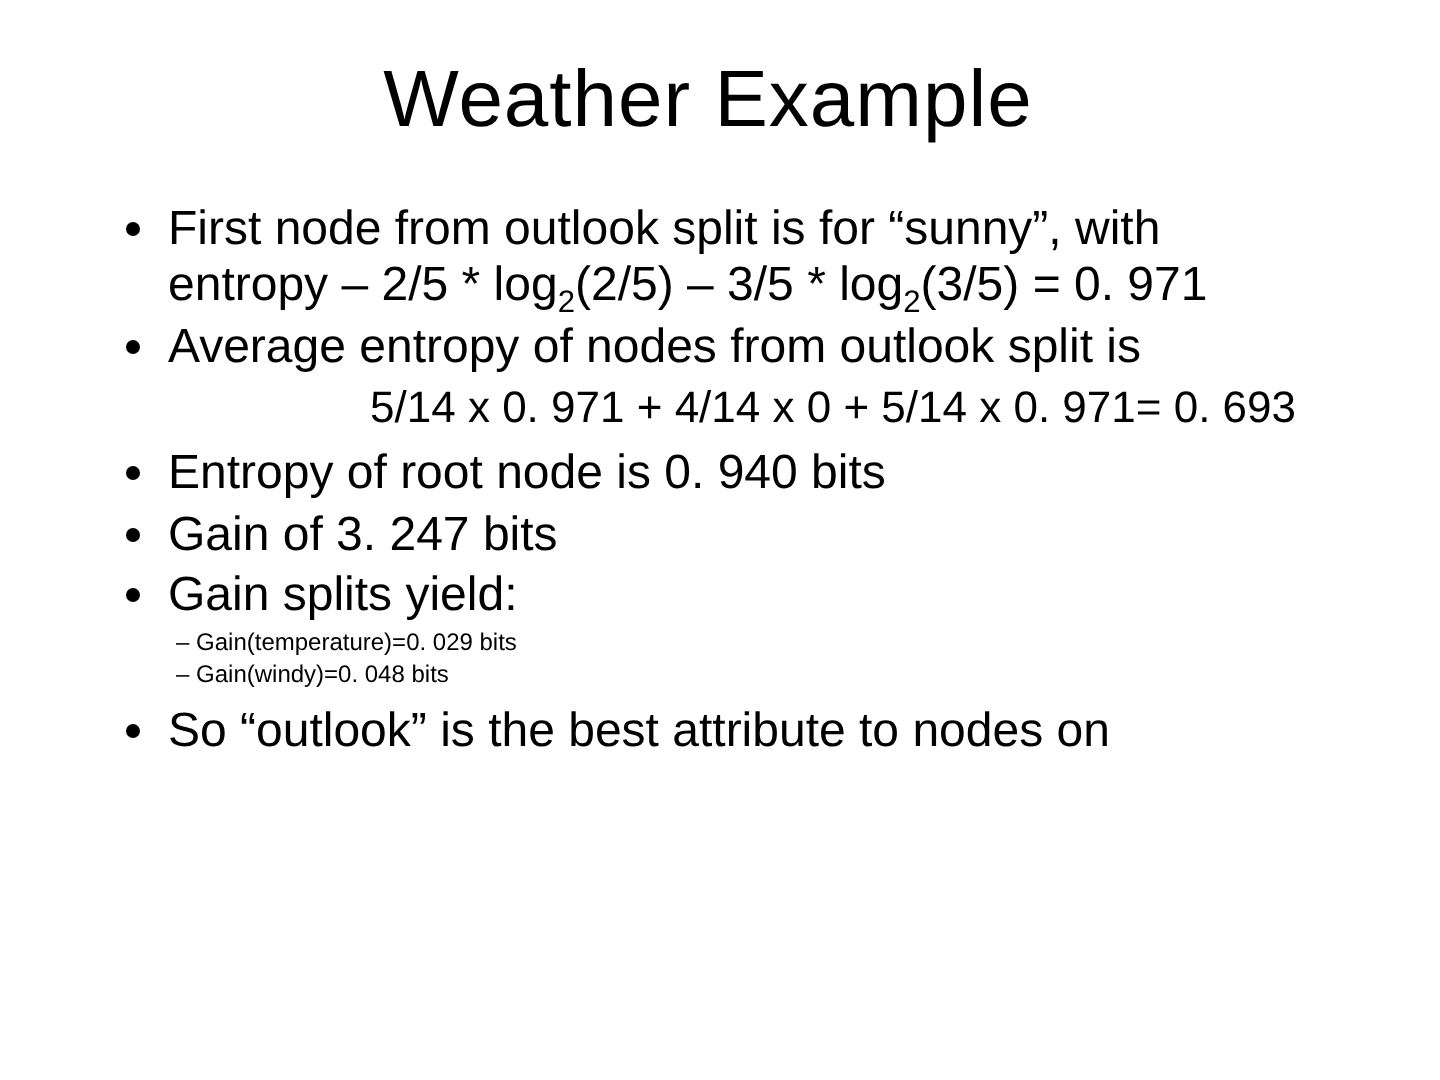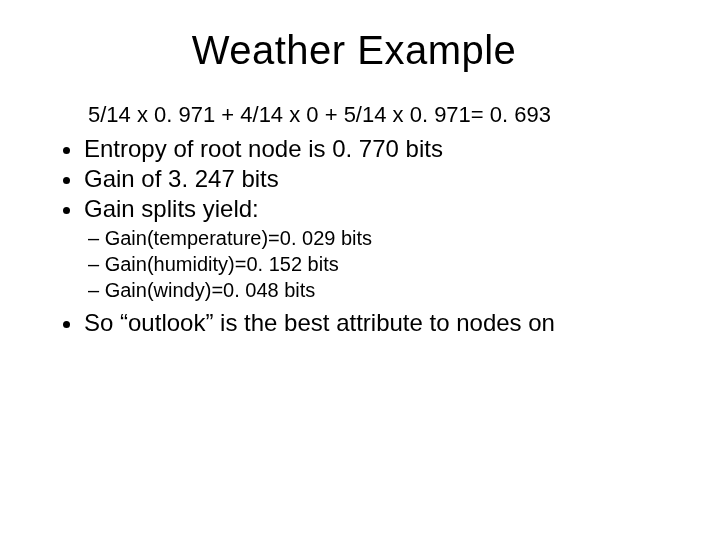--- a/index.html
+++ b/index.html
@@ -31,48 +31,54 @@
     font-size: 24px;
     line-height: 1.18;
   }
   ul.top > li {
     margin: 0 0 2px 0;
   }
   .indent-text {
     font-size: 22px;
     line-height: 1.25;
     margin: 2px 0 6px 28px;
+    text-align: right;
   }
   ul.sub {
     list-style: none;
     margin: 2px 0 6px 28px;
     padding: 0;
-    font-size: 20px;
+    font-size: 12px;
     line-height: 1.3;
   }
   ul.sub > li::before {
     content: "– ";
   }
   .sub2 { font-size: 0.65em; vertical-align: sub; line-height: 0; }
 </style>
 </head>
 <body>
 
 <div class="slide">
   <div class="title">Weather Example</div>
 
+  <ul class="top">
+    <li>
+      <span>First node from outlook split is for “sunny”, with entropy – 2/5 * log</span><span class="sub2">2</span><span>(2/5) – 3/5 * log</span><span class="sub2">2</span><span>(3/5) = 0. 971</span>
+    </li>
+    <li>Average entropy of nodes from outlook split is</li>
+  </ul>
   <div class="indent-text">5/14 x 0. 971 + 4/14 x 0 + 5/14 x 0. 971= 0. 693</div>
 
   <ul class="top">
-    <li>Entropy of root node is 0. 770 bits</li>
+    <li>Entropy of root node is 0. 940 bits</li>
     <li>Gain of 3. 247 bits</li>
     <li>Gain splits yield:</li>
   </ul>
   <ul class="sub">
     <li>Gain(temperature)=0. 029 bits</li>
-    <li>Gain(humidity)=0. 152 bits</li>
     <li>Gain(windy)=0. 048 bits</li>
   </ul>
 
   <ul class="top">
     <li>So “outlook” is the best attribute to nodes on</li>
   </ul>
 </div>
 
 </body></html>

